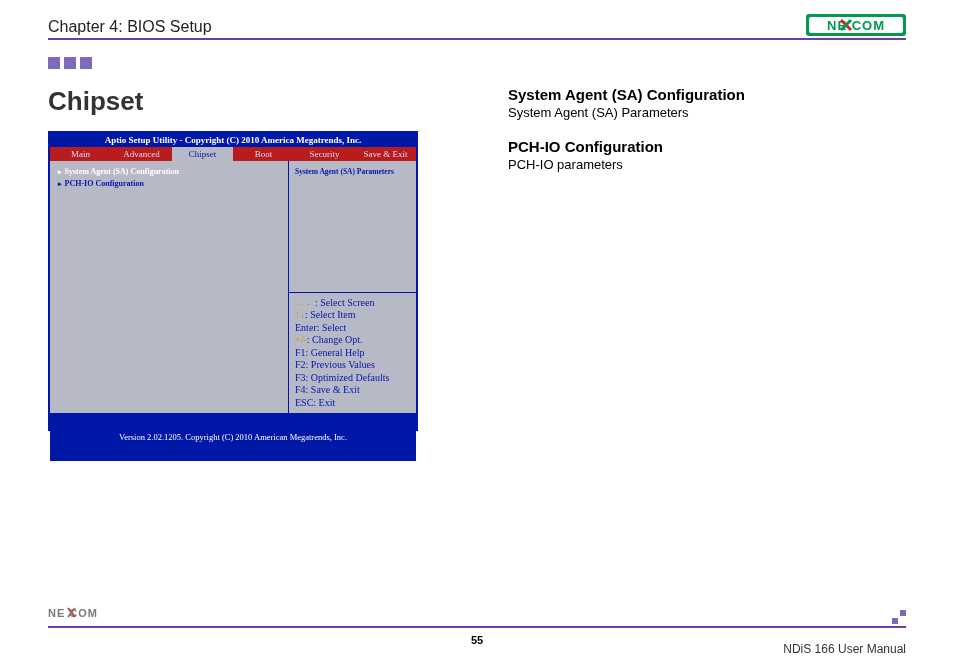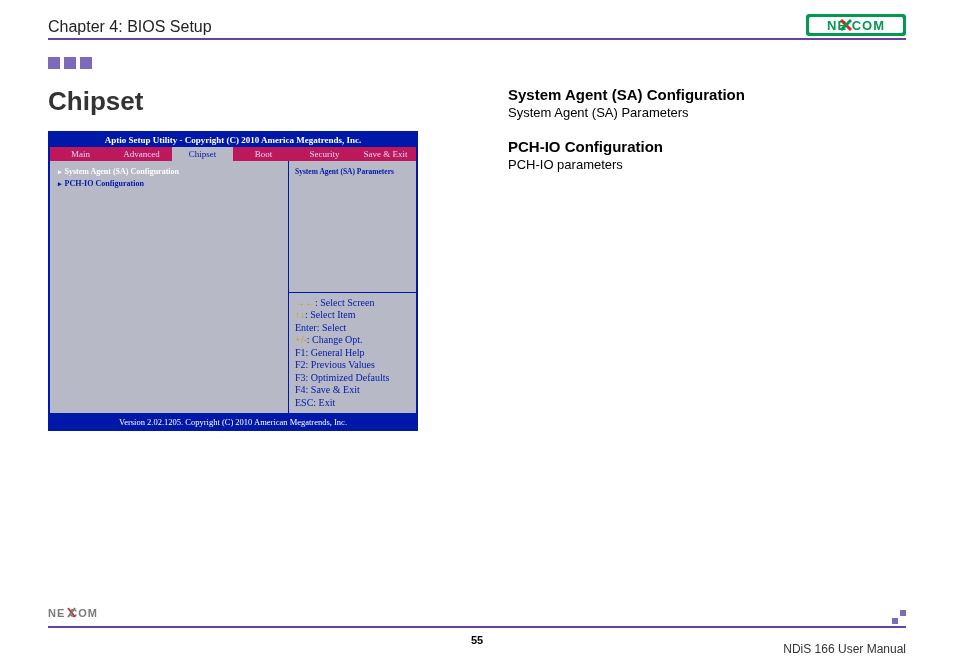--- a/index.html
+++ b/index.html
@@ -20,35 +20,35 @@
   .col-left  { width: 430px; }
   .col-right { flex: 1; }
 
   .h1 { font-size: 26px; font-weight: 700; color: #333; }
   .h2 { font-size: 15px; font-weight: 700; margin-bottom: 2px; }
   .p  { font-size: 13px; margin-bottom: 18px; }
 
   
   .bios-box { width: 370px; height: 300px; border: 2px solid #0018a8; background: #b8b9c7; margin-top: 14px; font-family: "Times New Roman", serif; }
   .bios-title { background: #0018a8; color: #fff; font-size: 9px; text-align: center; padding: 2px 0; font-weight: bold; }
-  .bios-tabs { display: flex; background: #be185d; color: #dcdcff; font-size: 9px; }
+  .bios-tabs { display: flex; background: #b91c1c; color: #dcdcff; font-size: 9px; }
   .bios-tab  { flex: 1; text-align: center; padding: 2px 0; cursor: default; }
   .bios-tab.active { background: #b8b9c7; color: #0018a8; }
   .bios-body { display: flex; height: 252px; }
   .bios-left-pane { flex: 1; padding: 6px 8px; font-size: 8px; font-weight: bold; color: #0018a8; }
   .bios-item { margin-bottom: 3px; }
   .bios-item::before { content: "▸"; font-size: 7px; margin-right: 3px; color: #0018a8; }
   .bios-item.sel { color: #fff; }
   .bios-item.sel::before { color: #fff; }
   .bios-right-pane { width: 128px; border-left: 1px solid #0018a8; display: flex; flex-direction: column; }
   .bios-help-top { flex: 1; padding: 6px; font-size: 7.5px; font-weight: bold; color: #0018a8; }
   .bios-help-bot { border-top: 1px solid #0018a8; padding: 4px 6px; font-size: 10px; color: #0018a8; line-height: 1.25; }
   .bios-help-bot .lbl { display: inline; }
   .bios-help-bot .y { color: #c59b00; }
-  .bios-footer { background: #0018a8; color: #fff; font-size: 8.5px; text-align: center; padding: 4px 0; }
+  .bios-footer { background: #0018a8; color: #fff; font-size: 8.5px; text-align: center; padding: 19px 0; }
 
   
   .footer-rule { position: absolute; left: 48px; right: 48px; bottom: 44px; height: 2px; background: #6a3fa0; }
   .footer-logo { position: absolute; left: 48px; bottom: 48px; }
   .footer-end  { position: absolute; right: 48px; bottom: 48px; width: 14px; height: 14px; }
   .footer-end .a { position:absolute; top:0; right:0; width:6px; height:6px; background:#7e6ab8;}
   .footer-end .b { position:absolute; bottom:0; left:0; width:6px; height:6px; background:#7e6ab8;}
   .copyright { position: absolute; left: 48px; bottom: 26px; font-size: 10px; color: #333; }
   .page-num  { position: absolute; left: 50%; transform: translateX(-50%); bottom: 26px; font-size: 11px; font-weight: bold; }
   .manual    { position: absolute; right: 48px; bottom: 16px; font-size: 12px; color: #333; }

